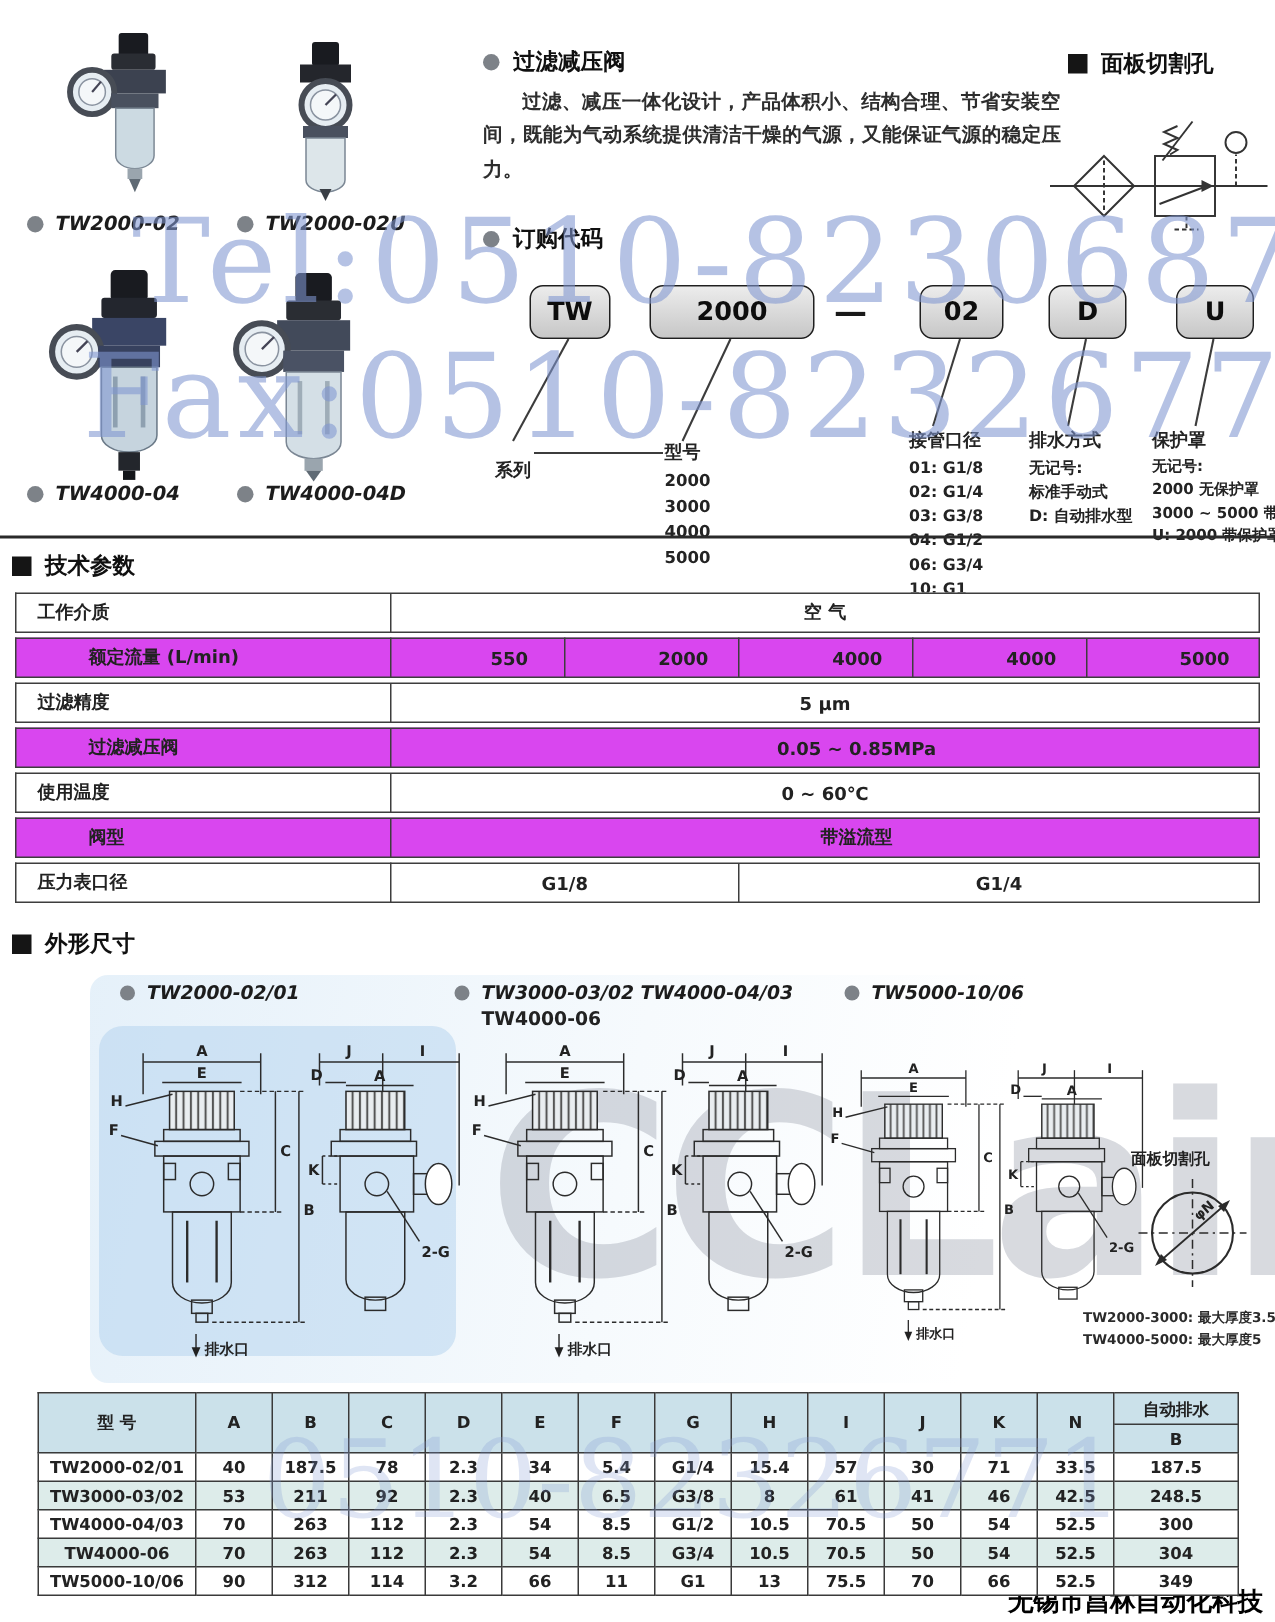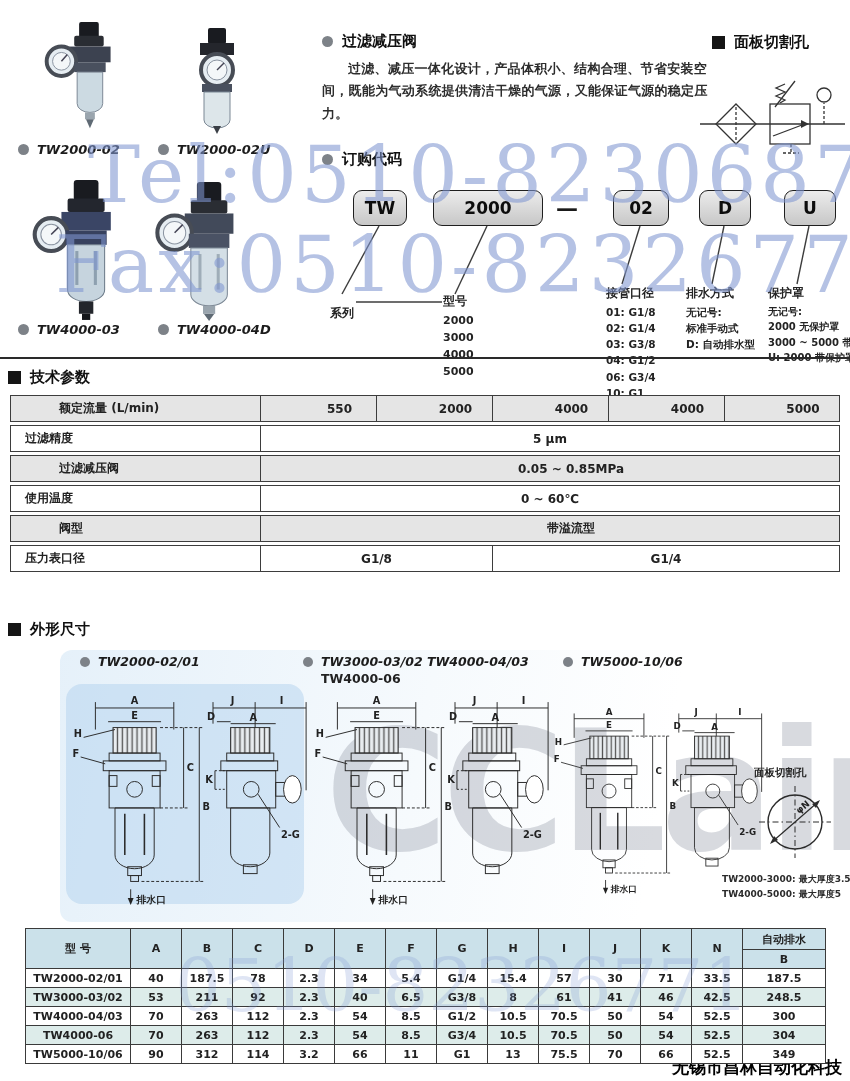--- a/index.html
+++ b/index.html
@@ -33,21 +33,21 @@
   table.tech{border-collapse:separate;border-spacing:0 3px;table-layout:fixed;width:830px;font-size:12px;}
   table.tech th,table.tech td{
     border-top:1.5px solid #3d3d3d;border-bottom:1.5px solid #3d3d3d;
     padding:4px 6px;font-weight:bold;color:#222;text-align:center;background:#fff;
   }
   table.tech th{background:#cbe1ea;}
   table.tech th:first-child{border-left:1.5px solid #3d3d3d;text-align:left;padding-left:14px;}
   table.tech th:last-child,table.tech td:last-child{border-right:1.5px solid #3d3d3d;}
   table.tech .vline{border-left:1.5px solid #3d3d3d;}
   table.tech td.lbl{text-align:left;padding-left:14px;border-left:1.5px solid #3d3d3d;}
-  table.tech tr.shade td{background:#e5e5e5;padding-left:48px;}
+  table.tech tr.shade td{background:#d946ef;padding-left:48px;}
   
   table.dimt{border-collapse:collapse;table-layout:fixed;width:800px;font-size:11px;}
   table.dimt th,table.dimt td{border:1.2px solid #3a3a3a;text-align:center;padding:2.5px 1px;font-weight:bold;color:#222;background:#fff;}
   table.dimt th{background:#cbe1ea;}
   table.dimt tr.shade td{background:#ddecea;}
   
   .wm{position:absolute;font-family:"DejaVu Serif",serif;color:rgba(128,150,208,.58);
       white-space:nowrap;pointer-events:none;z-index:6;line-height:1;}
   .wm-logo{position:absolute;font-weight:bold;color:rgba(152,158,170,.38);
       letter-spacing:-6px;pointer-events:none;z-index:1;line-height:1;}
@@ -132,21 +132,21 @@
 <div class="abs prod-label" style="left:18px;top:142px">
   <span class="bullet"></span>
   <span>TW2000-02</span>
 </div>
 <div class="abs prod-label" style="left:158px;top:142px">
   <span class="bullet"></span>
   <span>TW2000-02U</span>
 </div>
 <div class="abs prod-label" style="left:18px;top:322px">
   <span class="bullet"></span>
-  <span>TW4000-03</span>
+  <span>TW4000-04</span>
 </div>
 <div class="abs prod-label" style="left:158px;top:322px">
   <span class="bullet"></span>
   <span>TW4000-04D</span>
 </div>
 
 <div class="abs sec-h" style="left:322px;top:32px">
   <span class="bullet"></span>
   <span>过滤减压阀</span>
 </div>
@@ -239,20 +239,24 @@
 <table class="tech abs" style="left:10px;top:392px">
   <colgroup>
       <col style="width:250px">
       <col style="width:116px">
       <col style="width:116px">
       <col style="width:116px">
       <col style="width:116px">
       <col style="width:116px">
     </colgroup>
   <tbody>
+      <tr class="">
+        <td class="lbl">工作介质</td>
+        <td colspan="5" class="vline">空 气</td>
+      </tr>
       <tr class="shade">
         <td class="lbl">额定流量 (L/min)</td>
         <td class="vline">550</td>
         <td class="vline">2000</td>
         <td class="vline">4000</td>
         <td class="vline">4000</td>
         <td class="vline">5000</td>
       </tr>
       <tr class="">
         <td class="lbl">过滤精度</td>

